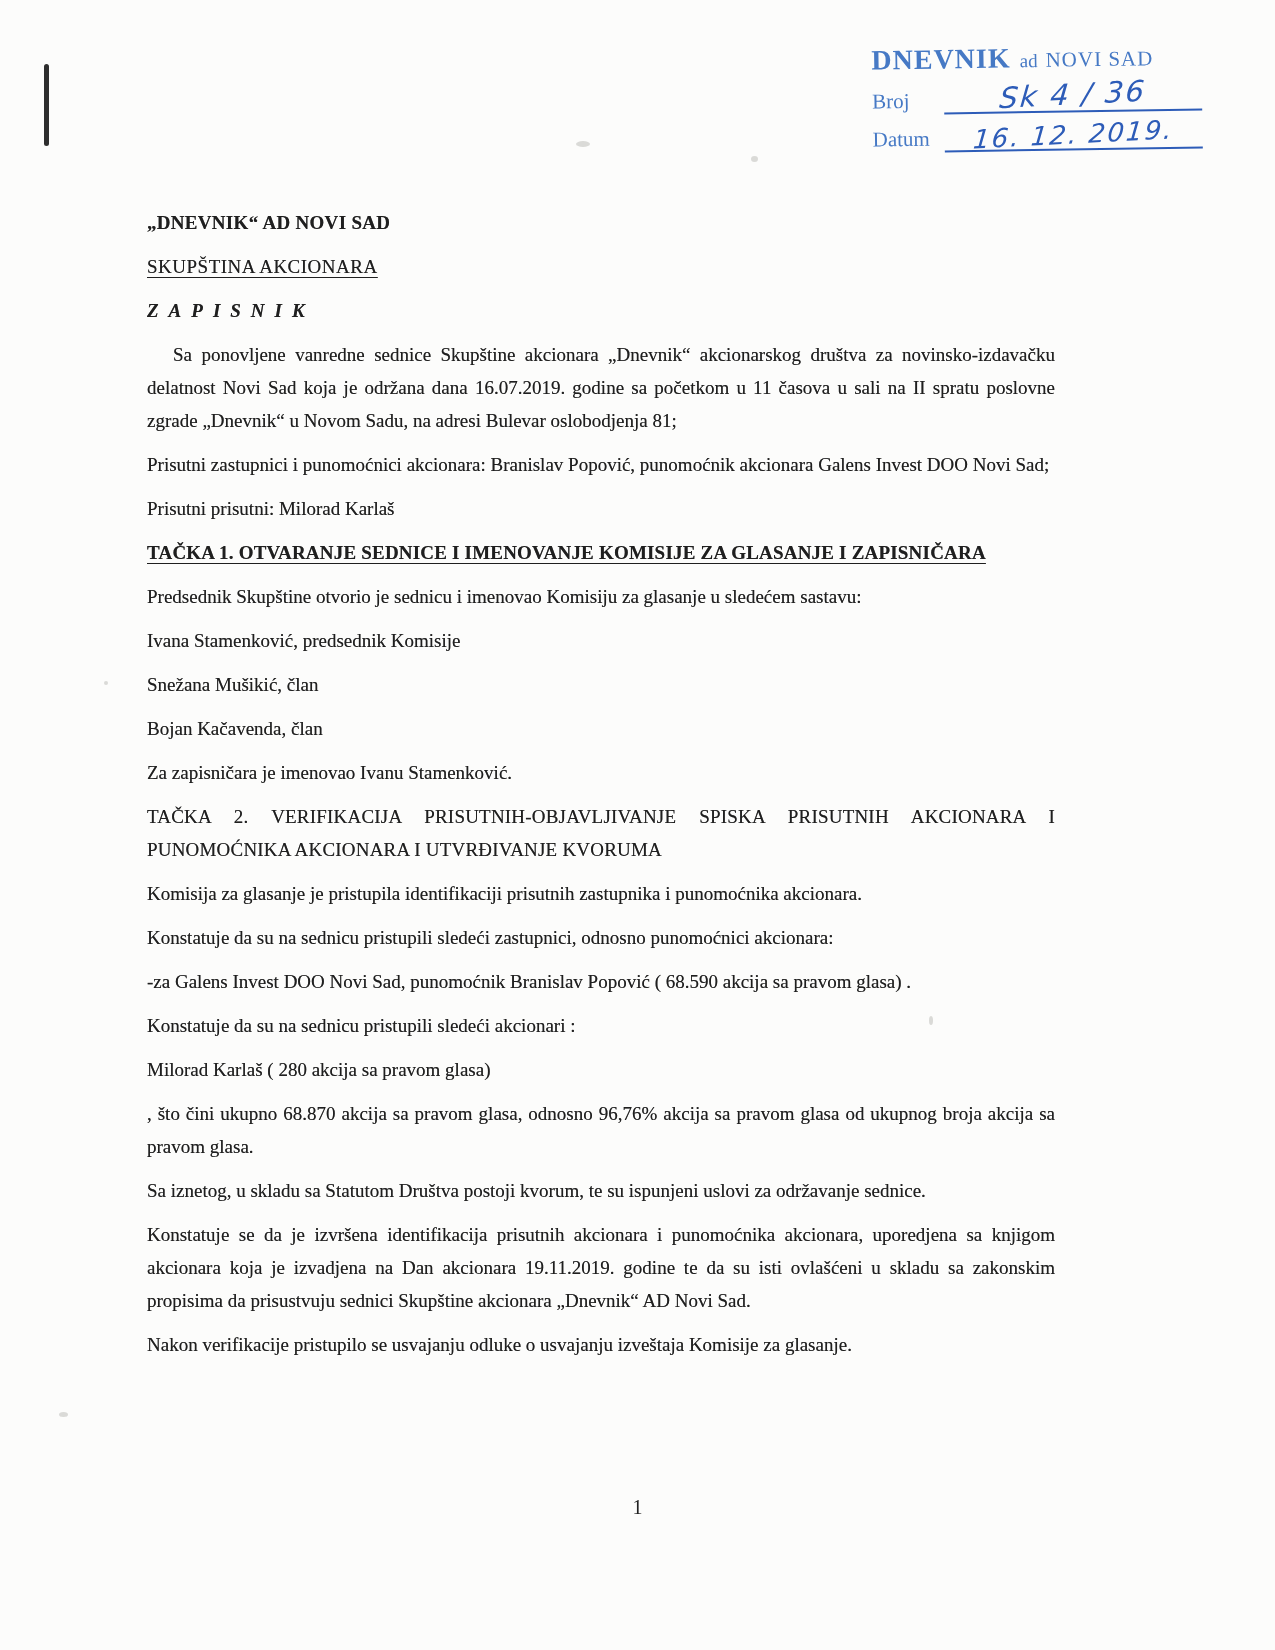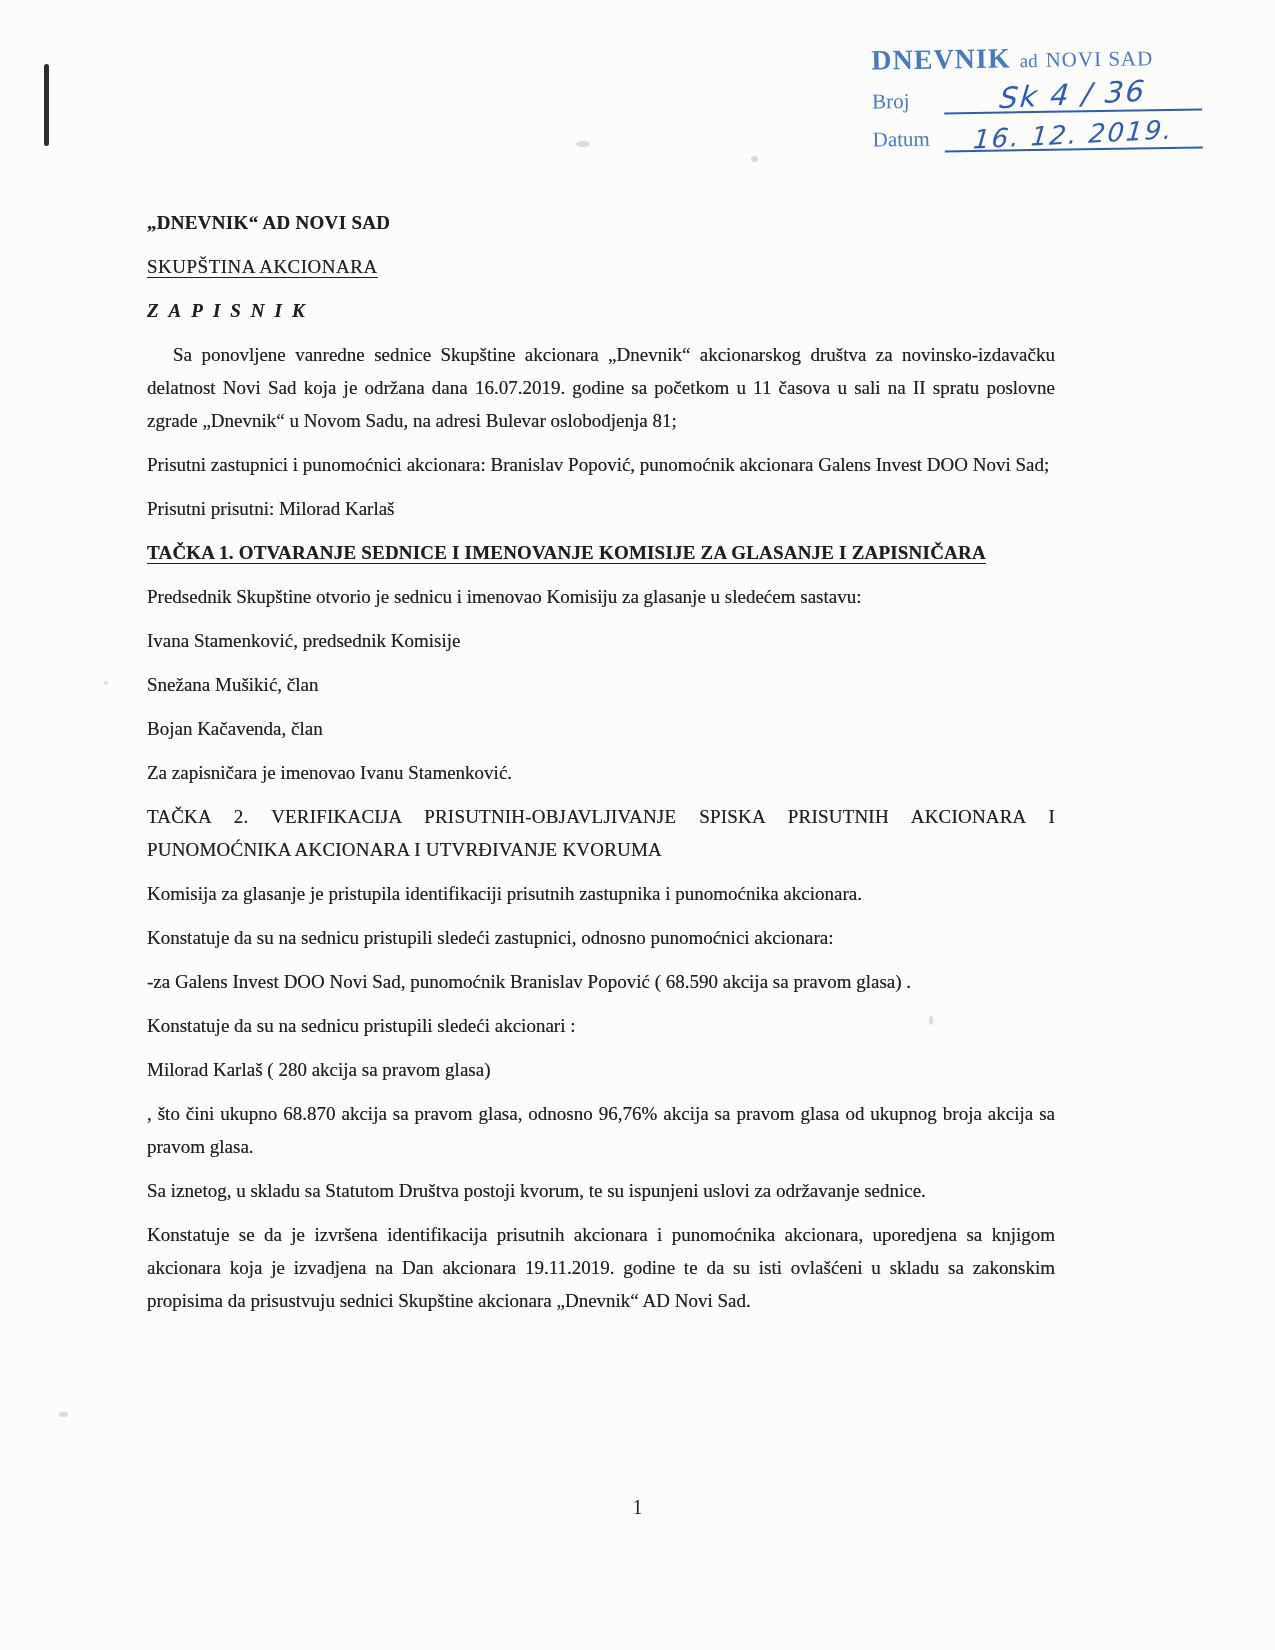--- a/index.html
+++ b/index.html
@@ -195,15 +195,16 @@
 
   <p class="heading">TAČKA 2.  VERIFIKACIJA  PRISUTNIH-OBJAVLJIVANJE  SPISKA  PRISUTNIH  AKCIONARA  I PUNOMOĆNIKA AKCIONARA I UTVRĐIVANJE KVORUMA</p>
   <p>Komisija za glasanje  je pristupila identifikaciji prisutnih zastupnika i punomoćnika akcionara.</p>
   <p>Konstatuje da su na sednicu pristupili sledeći  zastupnici, odnosno punomoćnici akcionara:</p>
   <p>-za Galens Invest DOO Novi Sad, punomoćnik Branislav Popović ( 68.590 akcija sa pravom glasa) .</p>
   <p>Konstatuje da su na sednicu pristupili sledeći  akcionari :</p>
   <p>Milorad Karlaš ( 280 akcija sa pravom glasa)</p>
   <p>, što čini ukupno 68.870 akcija sa pravom glasa, odnosno 96,76% akcija sa pravom glasa od ukupnog broja akcija sa pravom glasa.</p>
   <p>Sa iznetog, u skladu sa Statutom Društva postoji kvorum, te  su ispunjeni uslovi za održavanje sednice.</p>
   <p>Konstatuje se da je izvršena identifikacija prisutnih akcionara i punomoćnika akcionara, uporedjena sa knjigom akcionara koja je izvadjena na Dan akcionara 19.11.2019. godine te da su isti ovlašćeni u skladu sa zakonskim propisima da prisustvuju sednici Skupštine akcionara „Dnevnik“ AD Novi Sad.</p>
+  <p>Nakon verifikacije pristupilo se usvajanju odluke o usvajanju izveštaja Komisije za glasanje.</p>
 </div>
 
 <div class="page-number">1</div>
 
 </body></html>

